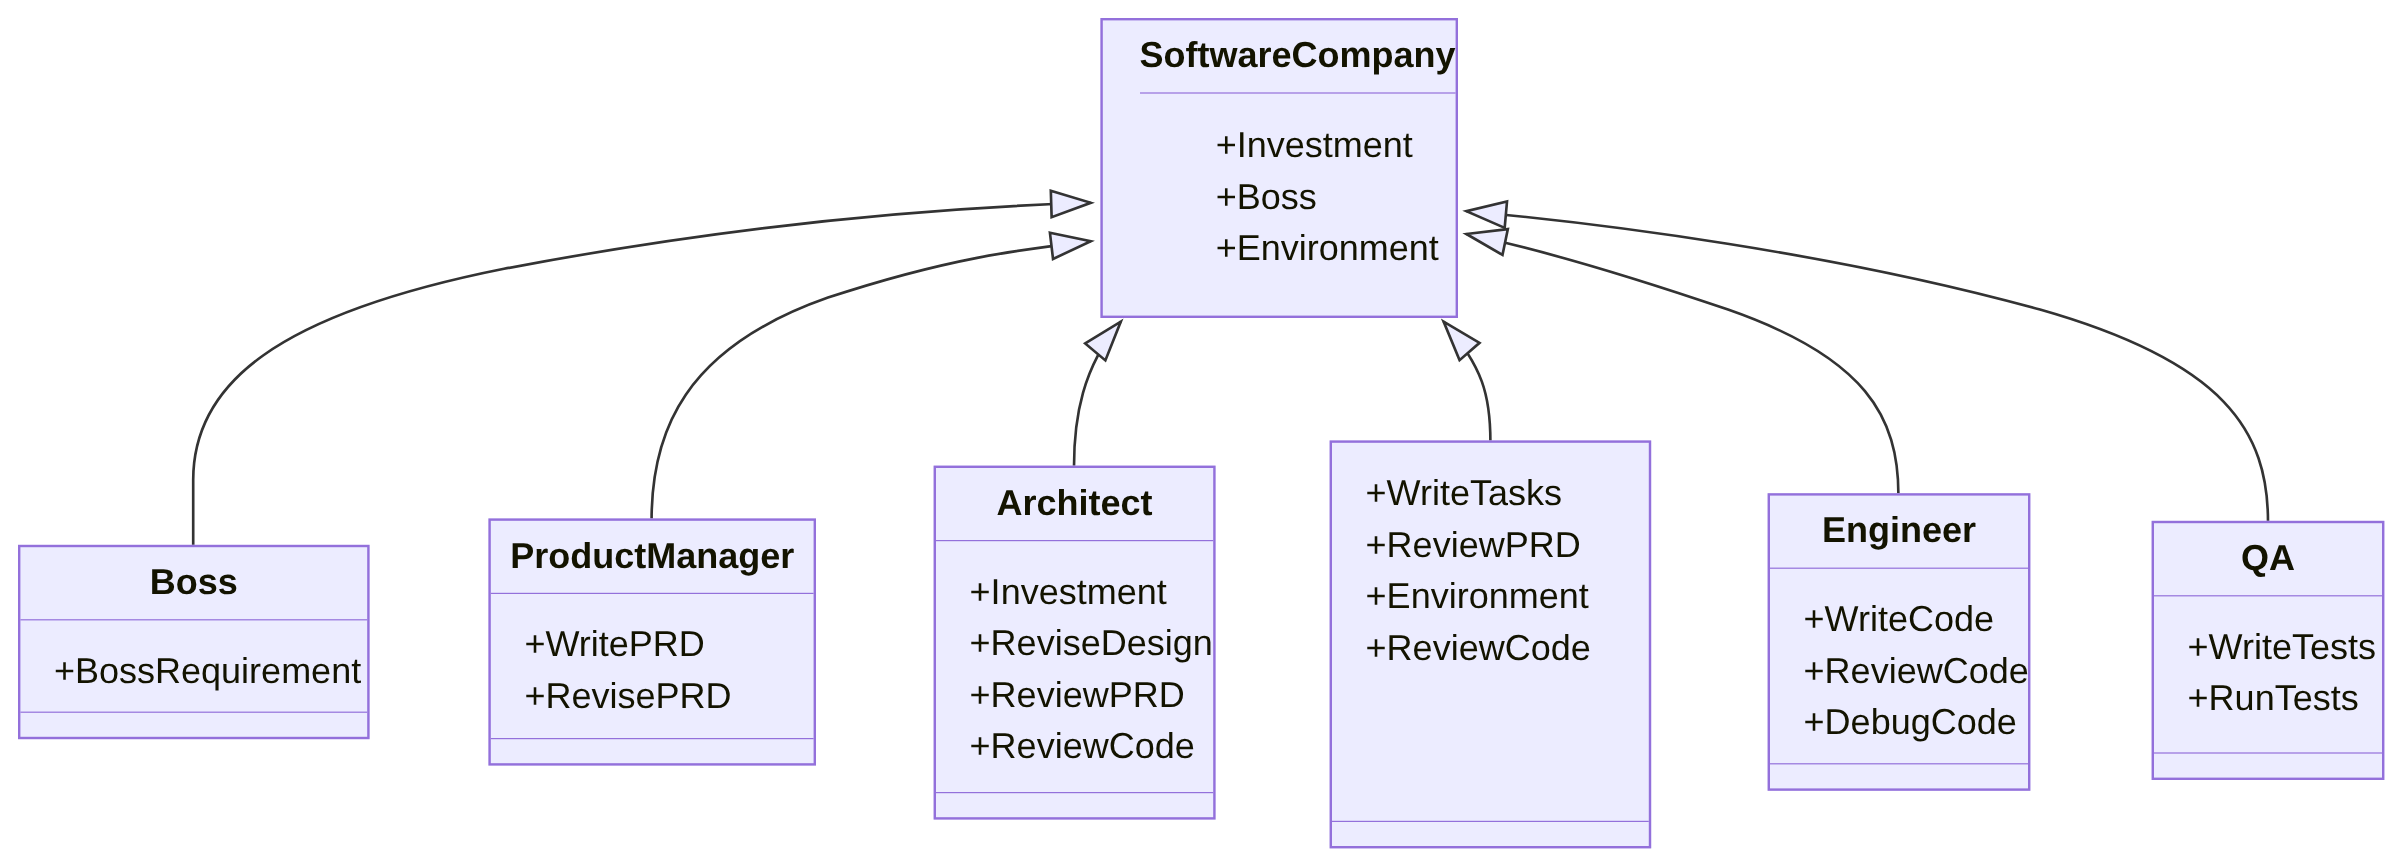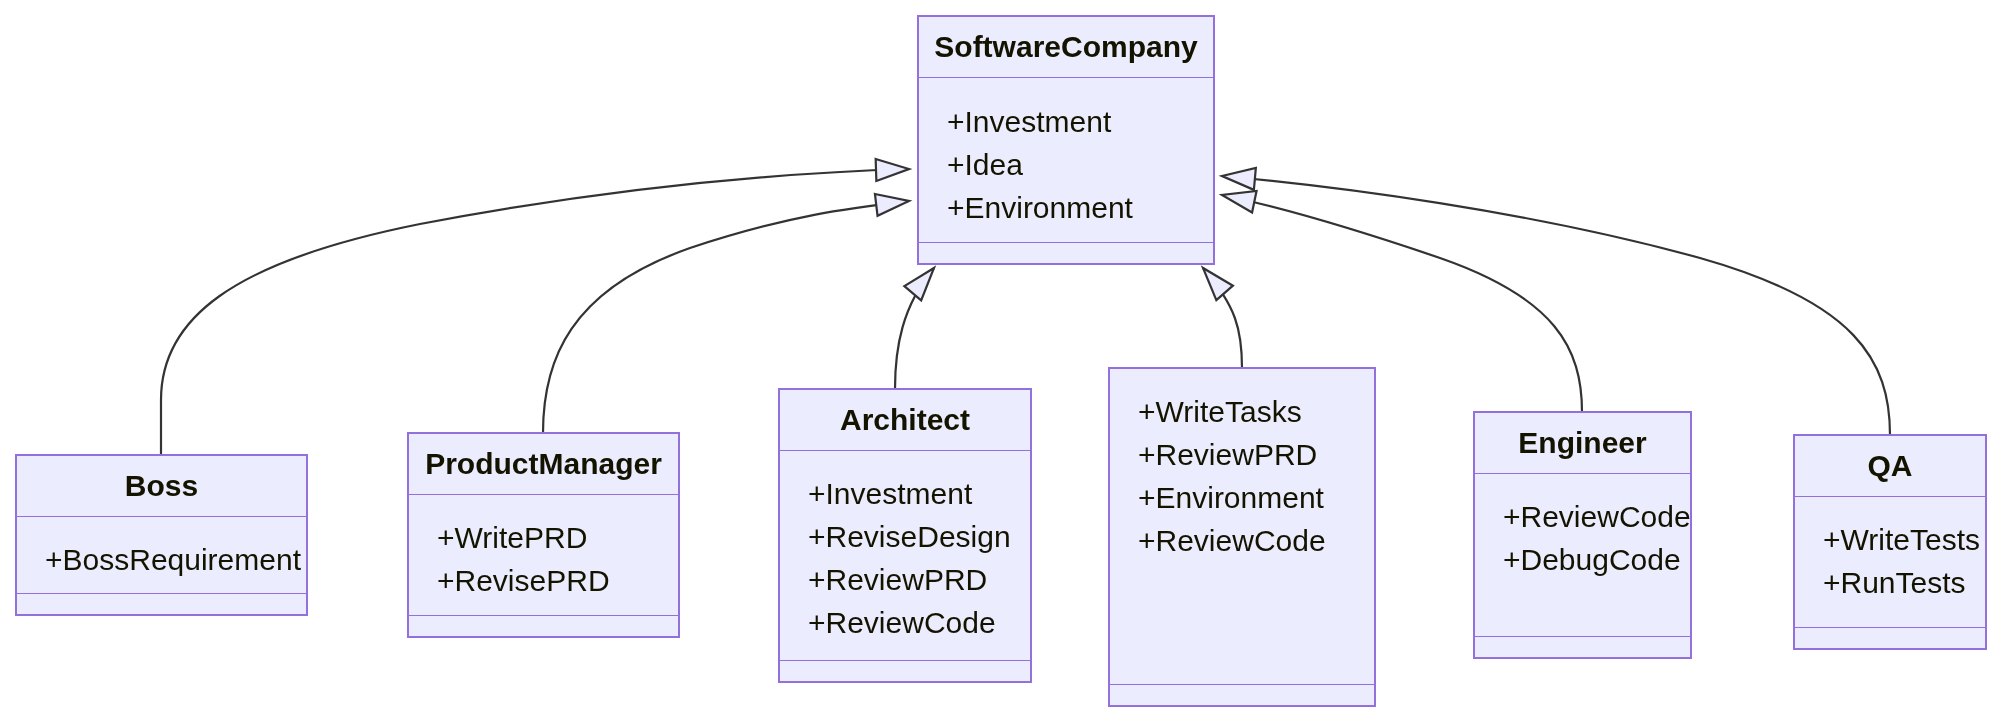--- a/index.html
+++ b/index.html
@@ -52,25 +52,25 @@
     line-height: 43px;
     white-space: nowrap;
     overflow: hidden;
   }
   .cmethods {
     flex: 0 0 auto;
     height: 20px;
     border-top: 1.5px solid #9370DB;
   }
   
-  .box-software-company { left: 917px; top: 15px;  width: 298px; height: 250px; }
+  .box-software-company { left: 917px; top: 15px;  width: 298px; height: 250px; align-items: flex-end; }
   .box-software-company .cattrs { padding-top: 22px; }
   .box-boss             { left: 15px;  top: 454px; width: 293px; height: 162px; }
   .box-product-manager  { left: 407px; top: 432px; width: 273px; height: 206px; }
-  .box-architect        { left: 778px; top: 388px; width: 254px; height: 295px; }
+  .box-architect        { left: 778px; top: 388px; width: 235px; height: 295px; }
   .box-project-manager  { left: 1108px;top: 367px; width: 268px; height: 340px; }
   .box-engineer         { left: 1473px;top: 411px; width: 219px; height: 248px; }
   .box-qa               { left: 1793px;top: 434px; width: 194px; height: 216px; }
 </style>
 </head>
 <body>
 
 <div id="canvas">
 
   <svg id="edges" viewBox="0 0 2003 722" xmlns="http://www.w3.org/2000/svg">
@@ -84,21 +84,21 @@
     <path class="edge" d="M 895 389 C 895 348, 902 306, 934 268" marker-end="url(#hollowTriangle)"></path>
     <path class="edge" d="M 1242 368 C 1242 330, 1236 306, 1203 268" marker-end="url(#hollowTriangle)"></path>
     <path class="edge" d="M 1582 412 C 1582 348, 1555 298, 1440 258 C 1340 224, 1275 206, 1222 195" marker-end="url(#hollowTriangle)"></path>
     <path class="edge" d="M 1890 435 C 1890 360, 1855 302, 1700 258 C 1530 211, 1335 186, 1222 176" marker-end="url(#hollowTriangle)"></path>
   </svg>
 
   <div class="cbox box-software-company">
     <div class="ctitle">SoftwareCompany</div>
     <div class="cattrs">
       <div>+Investment</div>
-      <div>+Idea</div>
+      <div>+Boss</div>
       <div>+Environment</div>
     </div>
     <div class="cmethods"></div>
   </div>
 
   <div class="cbox box-boss">
     <div class="ctitle">Boss</div>
     <div class="cattrs">
       <div>+BossRequirement</div>
     </div>
@@ -131,20 +131,21 @@
       <div>+ReviewPRD</div>
       <div>+Environment</div>
       <div>+ReviewCode</div>
     </div>
     <div class="cmethods"></div>
   </div>
 
   <div class="cbox box-engineer">
     <div class="ctitle">Engineer</div>
     <div class="cattrs">
+      <div>+WriteCode</div>
       <div>+ReviewCode</div>
       <div>+DebugCode</div>
     </div>
     <div class="cmethods"></div>
   </div>
 
   <div class="cbox box-qa">
     <div class="ctitle">QA</div>
     <div class="cattrs">
       <div>+WriteTests</div>

